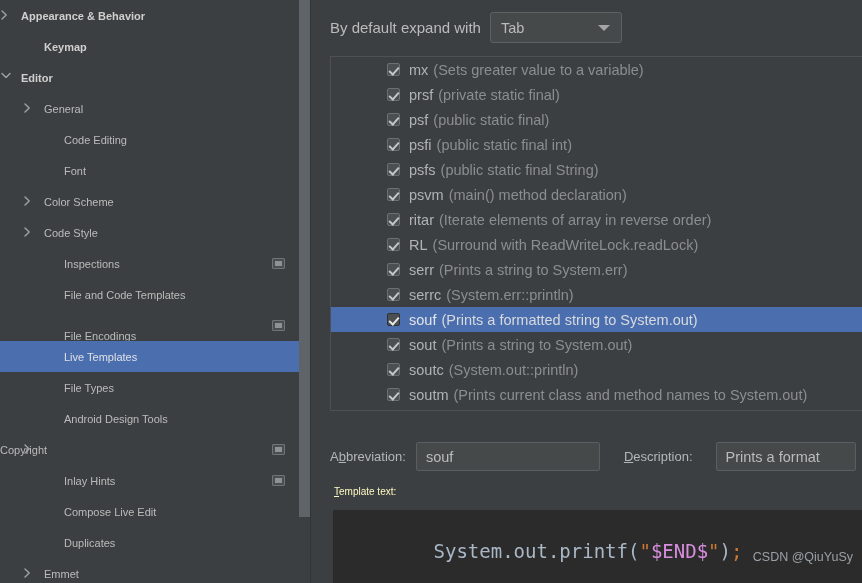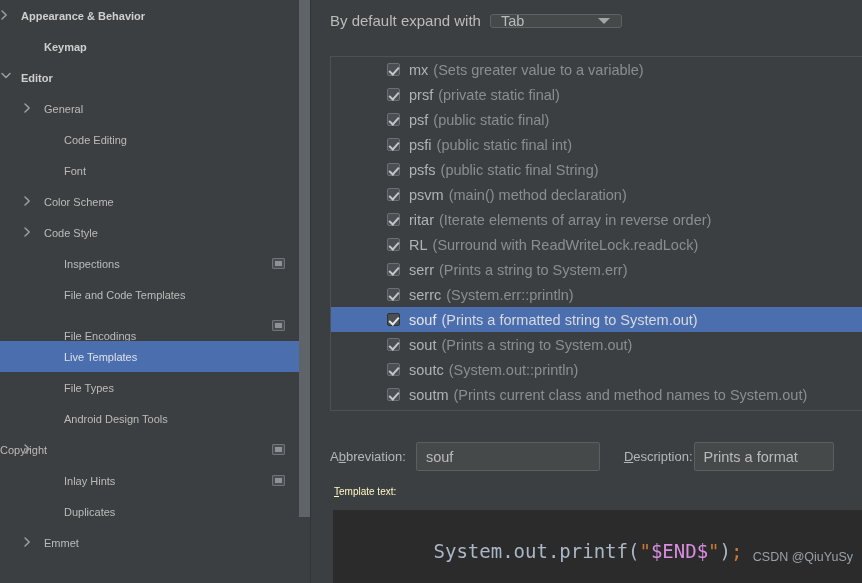--- a/index.html
+++ b/index.html
@@ -101,21 +101,21 @@
     align-items: center;
   }
   #expand-label {
     color: #bbbbbb;
     font-size: 15px;
     margin-right: 9px;
     white-space: nowrap;
   }
   #expand-combo {
     position: relative;
-    width: 132px; height: 14px;
+    width: 132px; height: 31px;
     background: #45494a;
     border: 1px solid #5e6264;
     border-radius: 3px;
     display: flex;
     align-items: center;
   }
   #expand-combo-value {
     color: #bbbbbb;
     font-size: 14.5px;
     padding-left: 10px;
@@ -196,21 +196,21 @@
     display: flex;
     align-items: center;
     padding-left: 9px;
     color: #bbbbbb;
     font-size: 14.5px;
     overflow: hidden;
     white-space: nowrap;
   }
   #abbrev-field { width: 184px; margin-left: 10px; }
   #desc-label { margin-left: 24px; }
-  #desc-field { width: 140px; margin-left: 1px; }
+  #desc-field { width: 140px; margin-left: 23px; }
 
   #template-text-label {
     position: absolute;
     left: 23px; top: 486px;
     color: #fef9c3;
     font-size: 10px;
   }
 
   #code-editor {
     position: absolute;
@@ -321,20 +321,23 @@
           </svg>
         </span>
         <span class="label" style="">Copyright</span>
         <span class="settings-mark"></span>
       </div>
       <div class="tree-row">
         <span class="label" style="margin-left: 64px;">Inlay Hints</span>
         <span class="settings-mark"></span>
       </div>
       <div class="tree-row">
+        <span class="label" style="margin-left: 64px;">Compose Live Edit</span>
+      </div>
+      <div class="tree-row">
         <span class="label" style="margin-left: 64px;">Duplicates</span>
       </div>
       <div class="tree-row">
         <span class="twisty" style="left: 23px;">
           <svg width="9" height="12" viewBox="0 0 9 12">
             <path d="M2 2 L6.2 6 L2 10" fill="none" stroke="#a0a3a6" stroke-width="1.4" stroke-linecap="round" stroke-linejoin="round"></path>
           </svg>
         </span>
         <span class="label" style="margin-left: 44px;">Emmet</span>
       </div>

